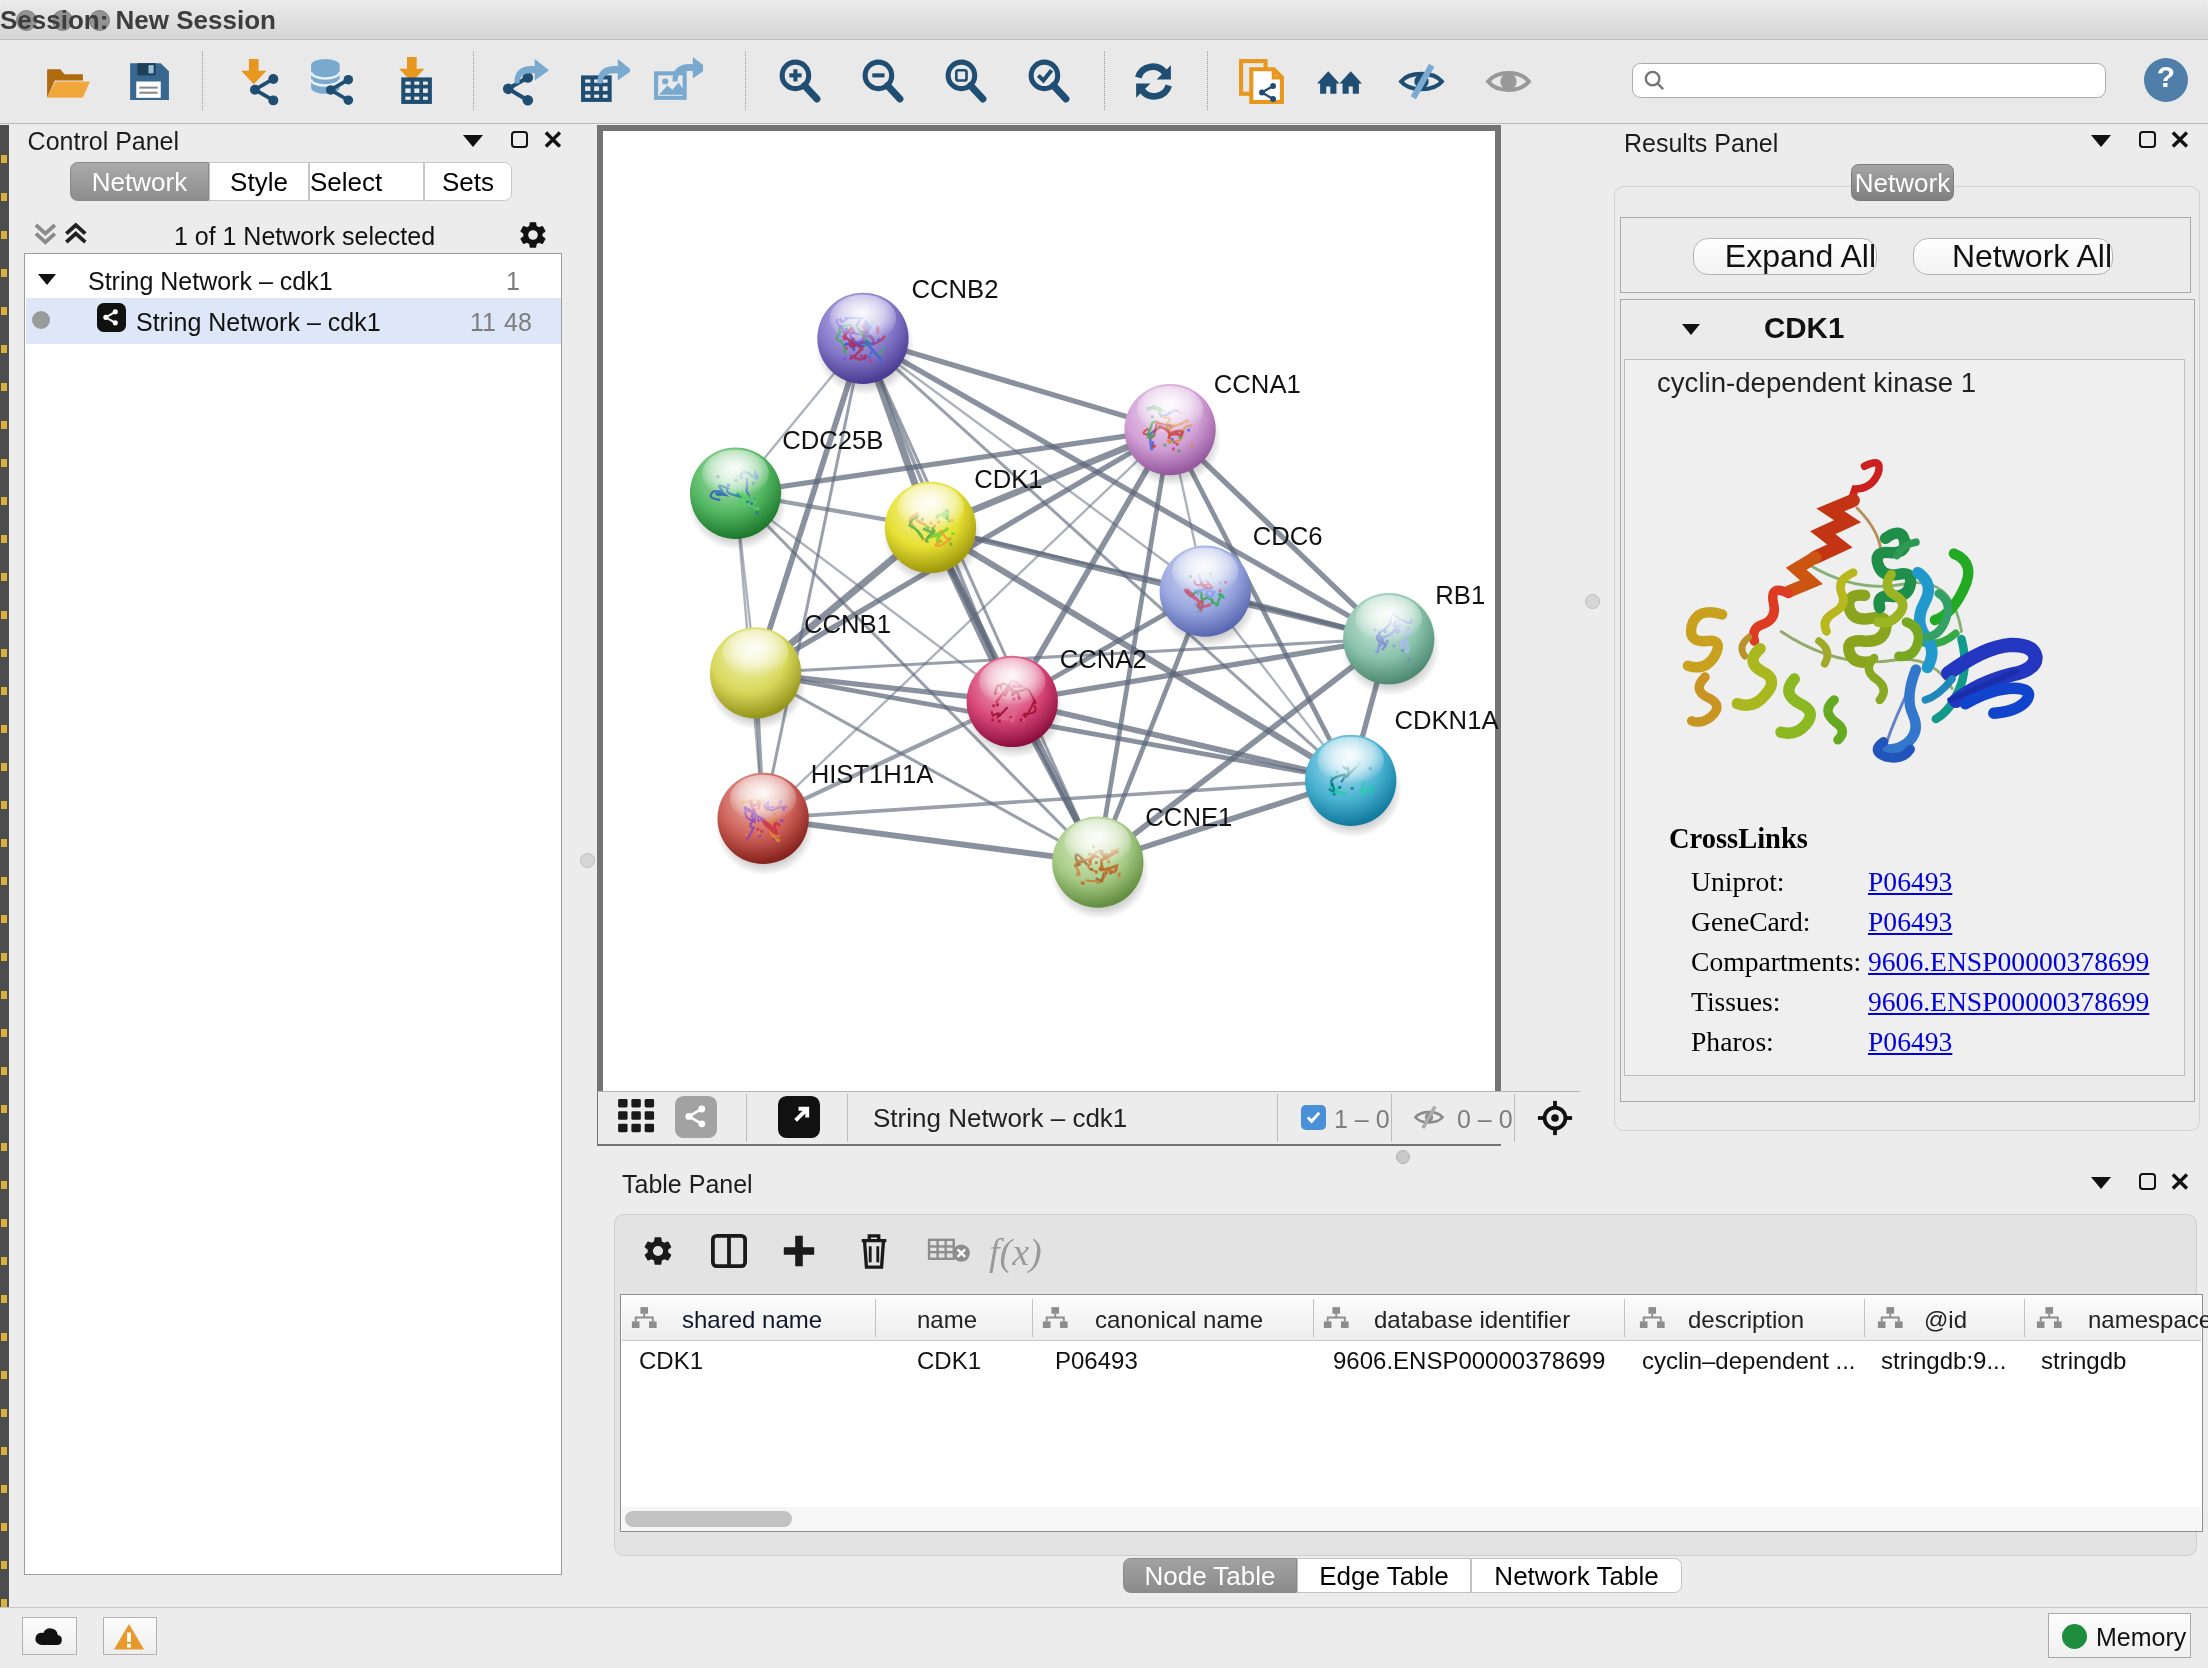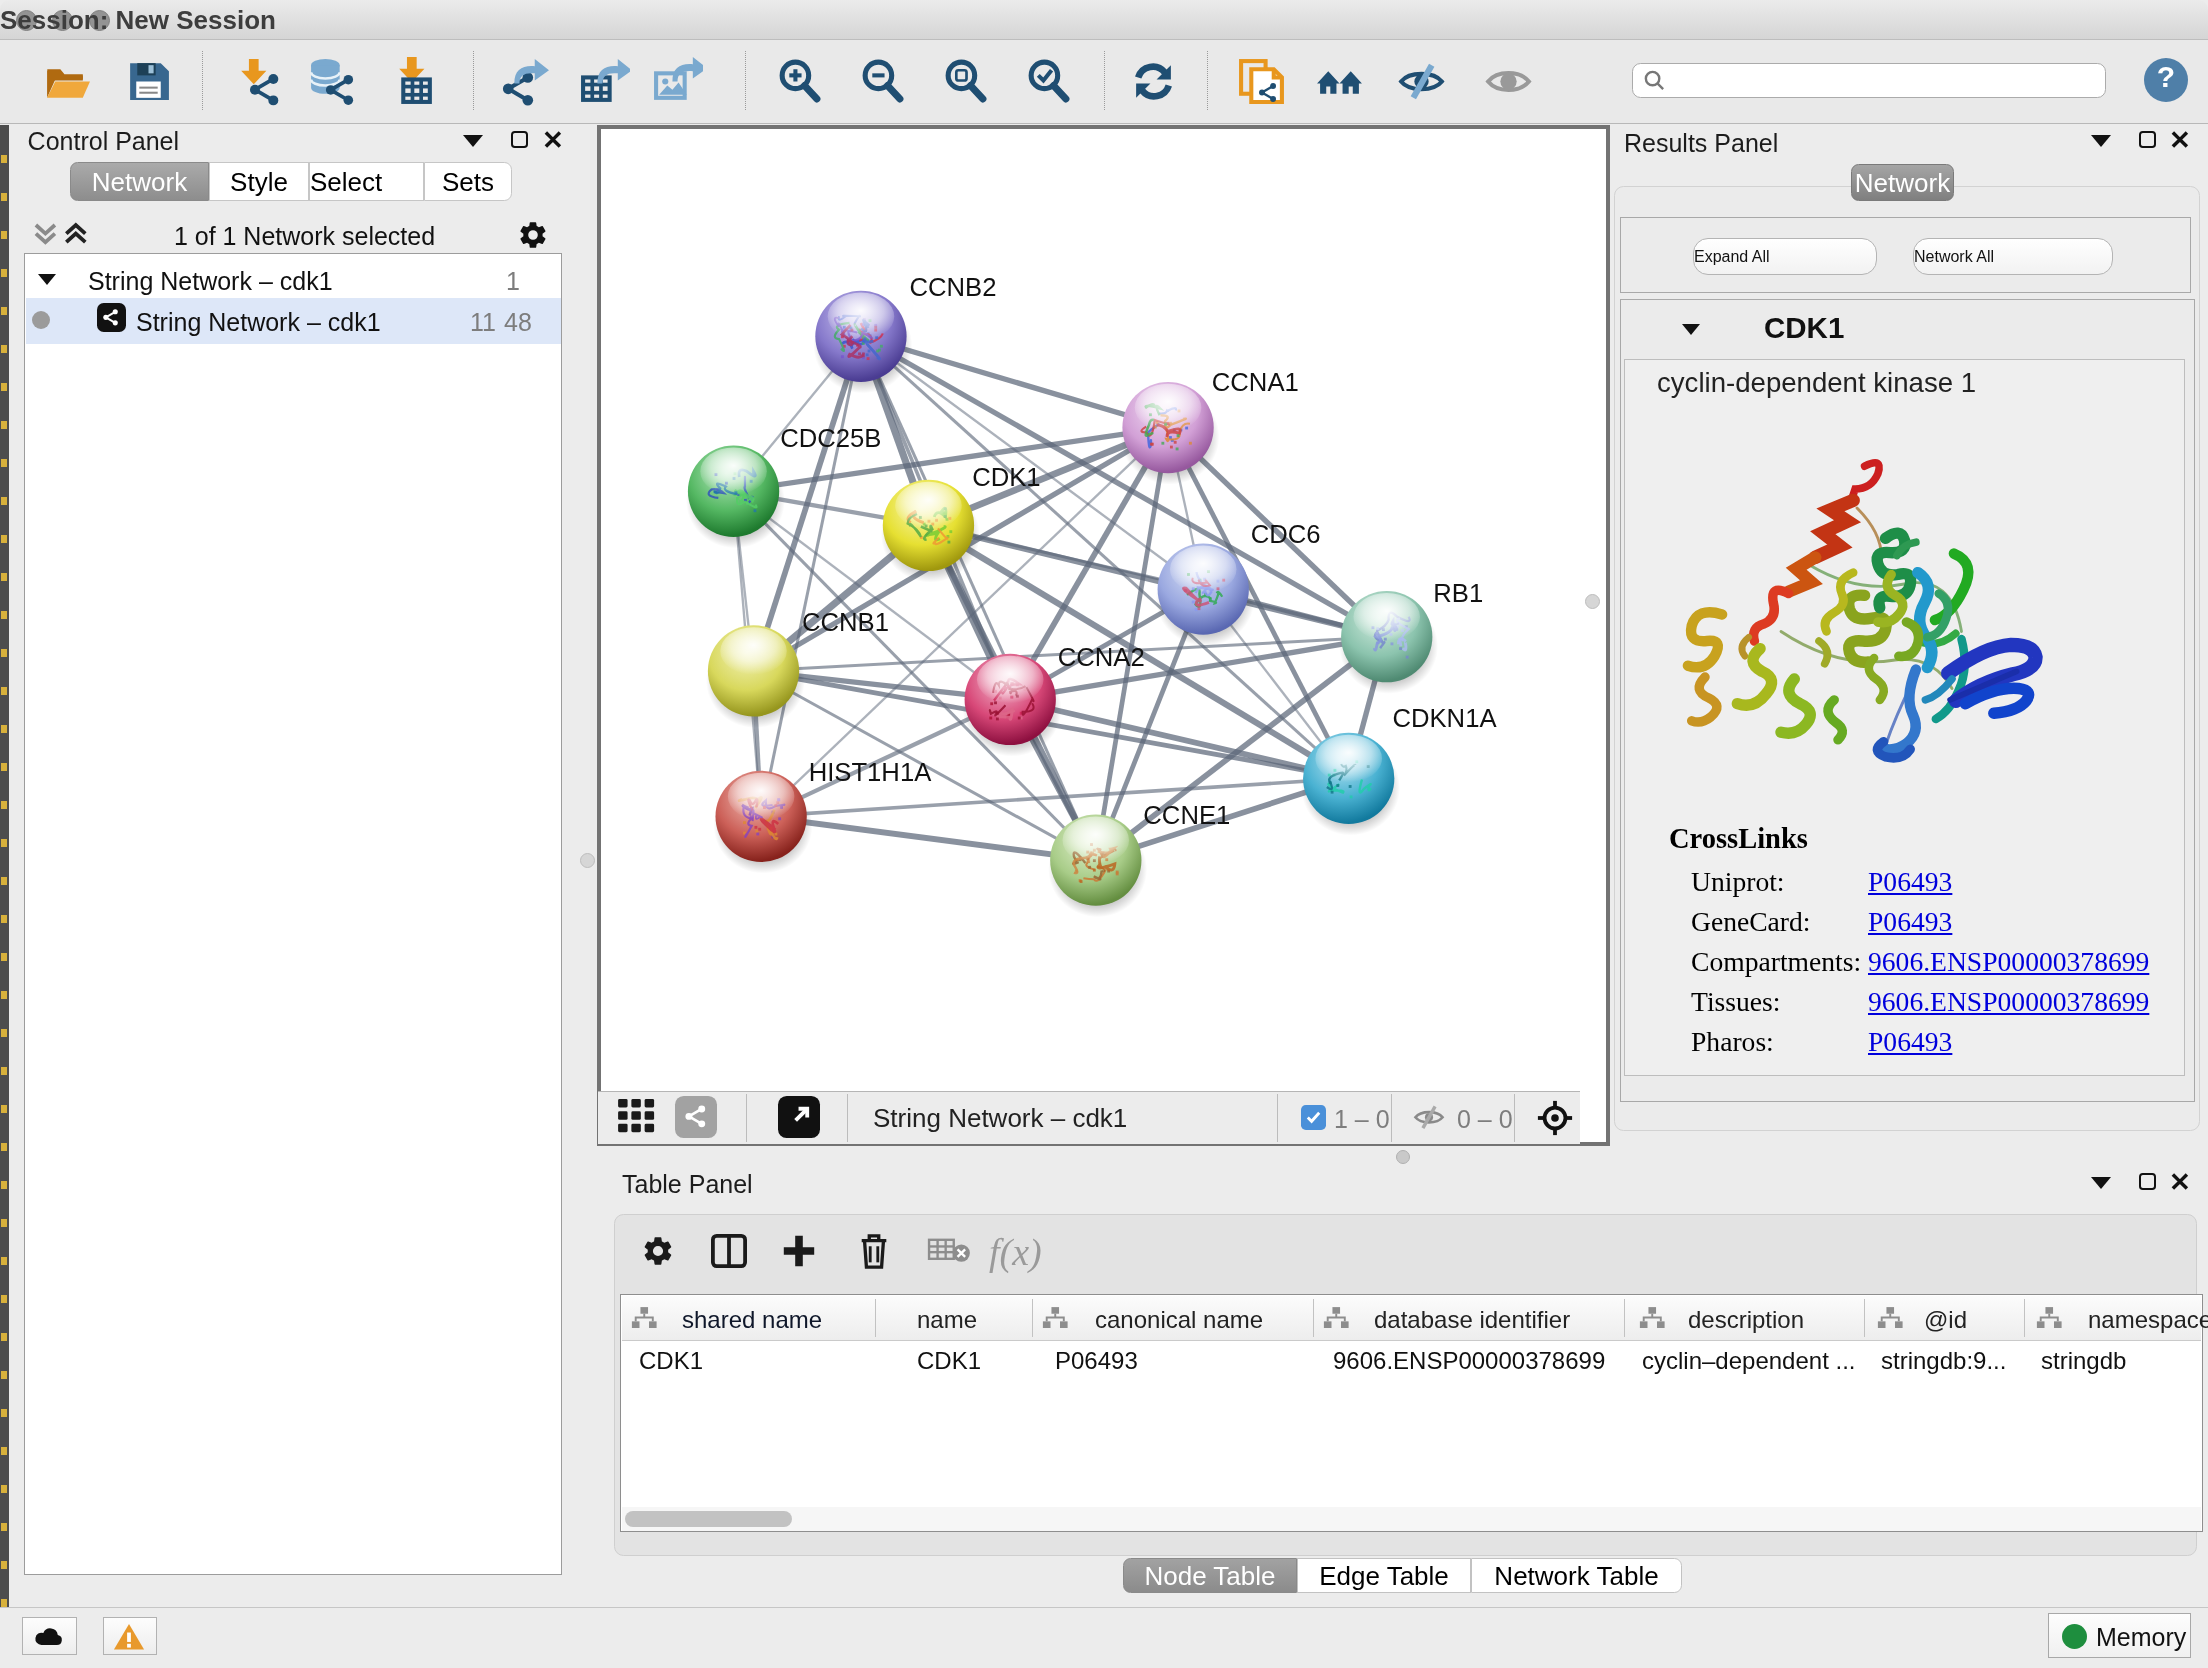--- a/index.html
+++ b/index.html
@@ -1,21 +1,21 @@
 <!DOCTYPE html>
 <html style="font-size:15px"><head><meta charset="utf-8"><style>
 * { margin:0; padding:0; box-sizing:border-box; }
 html,body { width:2208px; height:1668px; overflow:hidden; background:#ececec;
   font-family:"Liberation Sans", sans-serif; }
 .abs { position:absolute; }
 .vsep { position:absolute; top:51px; height:59px; width:0;
   border-left:1.9px dotted #9a9a9a; }
 .paneltitle { font-size:25px; color:#1c1c1c; }
 .wbtn { position:absolute; background:linear-gradient(#ffffff,#f2f2f2); border:1.4px solid #b4b4b4;
-  border-radius:15px; font-size:16px; color:#111; text-align:left; }
+  border-radius:15px; font-size:32px; color:#111; text-align:right; }
 .tri { width:0; height:0; border-left:10.5px solid transparent; border-right:10.5px solid transparent;
   border-top:12.4px solid #111; position:absolute; }
 .sq { position:absolute; width:17px; height:17px; border:2.4px solid #111; border-radius:3.8px; }
 .xx { position:absolute; font-size:26px; font-weight:bold; color:#111; line-height:19px; }
 .graysub { color:#7d7d7d; }
 </style></head><body>
 
 <div class="abs" style="left:0;top:0;width:2208px;height:40px;
   background:linear-gradient(#ebebeb,#d5d5d5);border-bottom:1px solid #bdbdbd;border-radius:9.5px 9.5px 0 0;"></div>
 <div class="abs" style="left:16px;top:9.5px;width:21px;height:21px;border-radius:50%;background:#939393;border:1px solid #808080"></div>
@@ -237,21 +237,21 @@
     </g>
     <g transform="translate(2,2) scale(0.9)" stroke="#fff" stroke-width="5">
       <line x1="10" y1="24" x2="34" y2="10"></line>
       <line x1="10" y1="24" x2="34" y2="38"></line>
     </g>
   </svg>
 <div class="abs" style="left:136px;top:308px;font-size:25px;color:#111">String Network – cdk1</div>
 <div class="abs graysub" style="left:470px;top:308px;font-size:25px">11</div>
 <div class="abs graysub" style="left:504px;top:308px;font-size:25px">48</div>
 
-<div class="abs" style="left:597px;top:125px;width:1013px;height:1021px;background:#fff;border:4px solid #737373">
+<div class="abs" style="left:597px;top:125px;width:904px;height:1021px;background:#fff;border:6px solid #737373">
 <svg width="982" height="966" viewBox="628 131 1032 1016" style="position:absolute;left:0;top:0">
 <defs>
 <radialGradient id="g0" cx="42%" cy="30%" r="75%">
           <stop offset="0%" stop-color="#c8c0ee"></stop>
           <stop offset="55%" stop-color="#8679cb"></stop>
           <stop offset="92%" stop-color="#4a3c92"></stop>
           <stop offset="100%" stop-color="#4a3c92"></stop>
         </radialGradient>
 <clipPath id="c0">
           <circle cx="901" cy="349" r="48"></circle>

